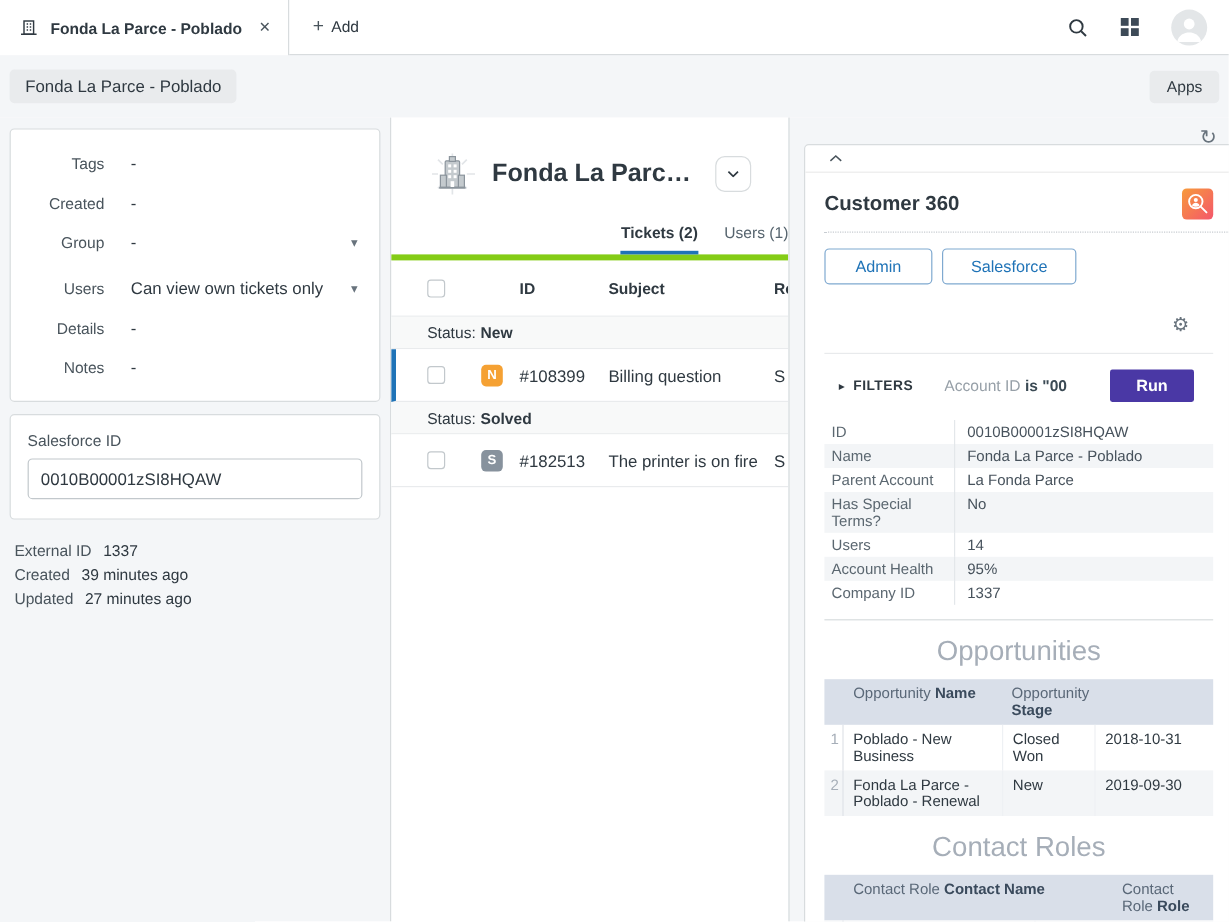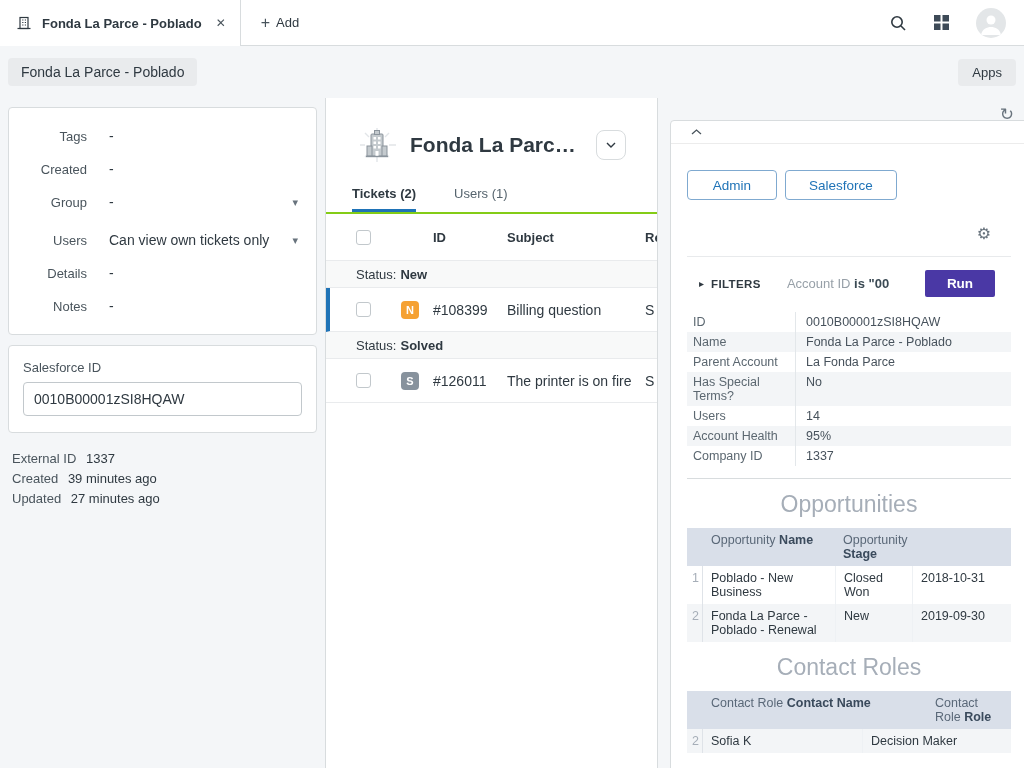--- a/index.html
+++ b/index.html
@@ -47,21 +47,21 @@
   .meta-line { font-size:13px; line-height:20px; }
   .meta-label { color:#49545c; }
   .meta-value { color:#2f3941; margin-left:6px; }
 
   
   .center-header { display:flex; align-items:center; padding:28px 12px 0 32px; }
   .org-title { font-size:21px; font-weight:700; margin-left:14px; max-width:172px;
                white-space:nowrap; overflow:hidden; text-overflow:ellipsis; }
   .title-caret-btn { width:30px; height:30px; border:1px solid #d8dcde; border-radius:8px; background:#fff;
                margin-left:14px; display:flex; align-items:center; justify-content:center; cursor:pointer; flex:none; }
-  .tabs { display:flex; gap:38px; padding-left:26px; margin-top:22px; border-bottom:2px solid #84cc16; }
+  .tabs { display:flex; gap:22px; padding-left:26px; margin-top:22px; border-bottom:5px solid #84cc16;justify-content:flex-end; }
   .tab { font-size:13px; padding-bottom:11px; color:#56646e; cursor:pointer; }
   .tab.active { color:#2f3941; font-weight:700; border-bottom:3px solid #1f73b7; padding-bottom:8px; }
   .t-head { display:flex; align-items:center; height:47px; border-bottom:1px solid #e9ebed; }
   .chk { width:15px; height:15px; border:1px solid #c2c8cc; border-radius:3px; background:#fff; flex:none; cursor:pointer; }
   .t-head .chk { margin-left:30px; }
   .h-id { margin-left:62px; width:74px; font-size:13px; font-weight:700; }
   .h-subject { width:138px; font-size:13px; font-weight:700; }
   .h-req { flex:1; font-size:13px; font-weight:700; white-space:nowrap; overflow:hidden; }
   .group-row { height:27px; background:#f8f9f9; border-bottom:1px solid #e9ebed; display:flex;
                align-items:center; padding-left:30px; font-size:13px; color:#2f3941; }
@@ -294,36 +294,49 @@
       <span class="c-req">S</span>
     </div>
 
     <div class="group-row">
       <span>Status:</span>
       <b>Solved</b>
     </div>
     <div class="t-row">
       <span class="chk"></span>
       <span class="badge solved">S</span>
-      <span class="c-id">#126011</span>
+      <span class="c-id">#182513</span>
       <span class="c-subject">The printer is on fire</span>
       <span class="c-req">S</span>
     </div>
   </div>
 
   <div class="right-col">
     <span class="reload">↻</span>
 
     <div class="app-panel">
       <div class="panel-strip">
         <svg width="11" height="6" viewBox="0 0 11 6">
             <path d="M1 5l4.5-4L10 5" fill="none" stroke="#49545c" stroke-width="1.3"></path>
           </svg>
       </div>
       <div class="panel-body">
+        <div class="c360-head">
+          <span class="c360-title">Customer 360</span>
+          <span class="c360-icon icon">
+            <svg width="26" height="26" viewBox="0 0 26 26">
+                <g fill="none" stroke="#fff" stroke-width="1.6">
+              <circle cx="11.5" cy="11" r="5.6"></circle>
+                  <path d="M15.8 15.4l4.6 4.6" stroke-linecap="round"></path>
+                </g>
+              <circle cx="11.5" cy="9.6" r="1.7" fill="#fff"></circle>
+              <path d="M8.3 14.2c.6-1.6 1.9-2.3 3.2-2.3s2.6.7 3.2 2.3a5.6 5.6 0 0 1-6.4 0z" fill="#fff"></path>
+              </svg>
+          </span>
+        </div>
 
         <div class="link-btns">
           <button class="link-btn admin">Admin</button>
           <button class="link-btn sf">Salesforce</button>
         </div>
 
         <div class="gear-row">
           <span class="gear">⚙</span>
         </div>
         <div class="hr"></div>

